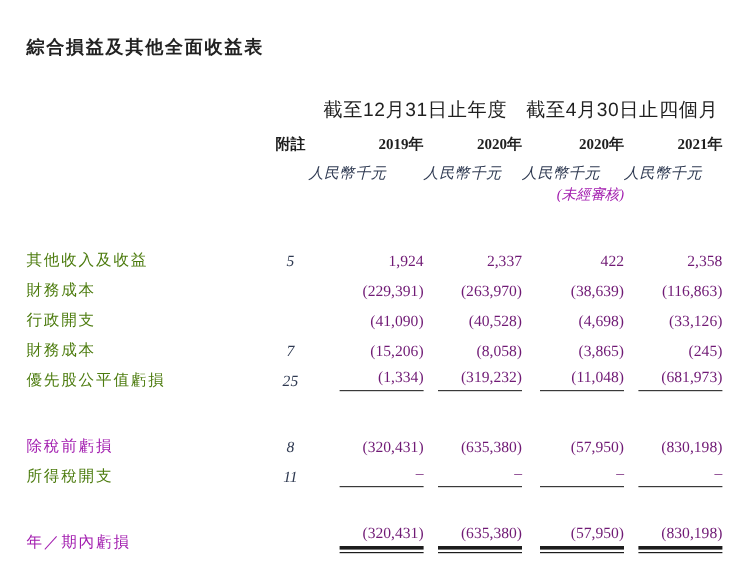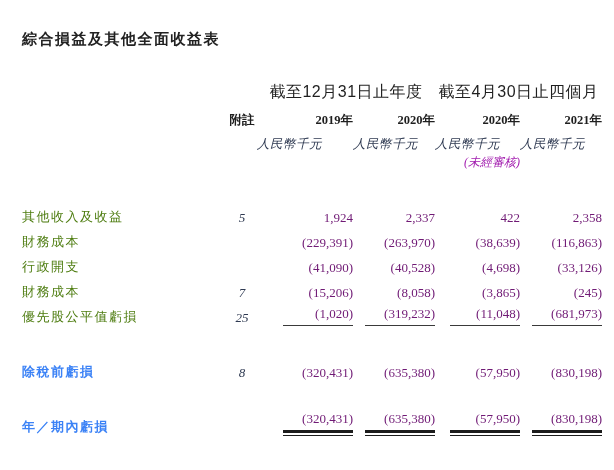--- a/index.html
+++ b/index.html
@@ -23,21 +23,21 @@
     font-family:"Liberation Sans", sans-serif;letter-spacing:0.5px;color:#1f1f1f;}
   tr.year-row td{height:26px;font-weight:bold;font-size:12.5px;text-align:right;color:#1f1f1f;}
   tr.year-row td.note-h{text-align:center;font-weight:bold;
     font-family:"Liberation Serif", serif;font-size:12.5px;}
   tr.unit-row td{height:24px;font-style:italic;font-size:12.5px;text-align:left;color:#2f3a52;letter-spacing:0.5px;}
   tr.subnote-row td{height:18px;font-style:italic;font-size:12px;text-align:right;color:#a21caf;}
   tr.head-gap td{height:30px;}
   
   tr.data-row td{height:25px;}
   td.lbl{letter-spacing:1.5px;font-size:13px;color:#4d7c0f;}
-  td.lbl.bold{font-family:"Liberation Sans", sans-serif;font-weight:bold;color:#3b82f6;margin-left:42px;}
+  td.lbl.bold{font-family:"Liberation Sans", sans-serif;font-weight:normal;color:#a21caf;margin-left:42px;}
   td.note{font-style:italic;text-align:center;font-size:12.5px;color:#2f3a52;}
   td.val{text-align:right;color:#701a75;}
   span.num{display:inline-block;min-width:70px;text-align:right;}
   span.num.ul::after{
     content:"";display:block;border-bottom:1px solid #3a3a3a;margin-top:3px;
   }
   span.num.dul::after{
     content:"";display:block;height:2px;margin-top:3px;
     border-top:3px solid #1c1c1c;border-bottom:1.2px solid #1c1c1c;
   }
@@ -121,35 +121,43 @@
           <td class="lbl">財務成本</td>
           <td class="note">7</td>
           <td class="val"><span class="num">(15,206)</span></td>
           <td class="val"><span class="num">(8,058)</span></td>
           <td class="val"><span class="num">(3,865)</span></td>
           <td class="val"><span class="num">(245)</span></td>
         </tr>
         <tr class="data-row">
           <td class="lbl">優先股公平值虧損</td>
           <td class="note">25</td>
-          <td class="val"><span class="num ul">(1,020)</span></td>
+          <td class="val"><span class="num ul">(1,334)</span></td>
           <td class="val"><span class="num ul">(319,232)</span></td>
           <td class="val"><span class="num ul">(11,048)</span></td>
           <td class="val"><span class="num ul">(681,973)</span></td>
         </tr>
         <tr class="sp">
           <td colspan="6"></td>
         </tr>
         <tr class="data-row">
           <td class="lbl bold">除稅前虧損</td>
           <td class="note">8</td>
           <td class="val"><span class="num">(320,431)</span></td>
           <td class="val"><span class="num">(635,380)</span></td>
           <td class="val"><span class="num">(57,950)</span></td>
           <td class="val"><span class="num">(830,198)</span></td>
+        </tr>
+        <tr class="data-row">
+          <td class="lbl">所得稅開支</td>
+          <td class="note">11</td>
+          <td class="val"><span class="num ul">–</span></td>
+          <td class="val"><span class="num ul">–</span></td>
+          <td class="val"><span class="num ul">–</span></td>
+          <td class="val"><span class="num ul">–</span></td>
         </tr>
         <tr class="sp">
           <td colspan="6"></td>
         </tr>
         <tr class="data-row">
           <td class="lbl bold">年／期內虧損</td>
           <td class="note"></td>
           <td class="val"><span class="num dul">(320,431)</span></td>
           <td class="val"><span class="num dul">(635,380)</span></td>
           <td class="val"><span class="num dul">(57,950)</span></td>

